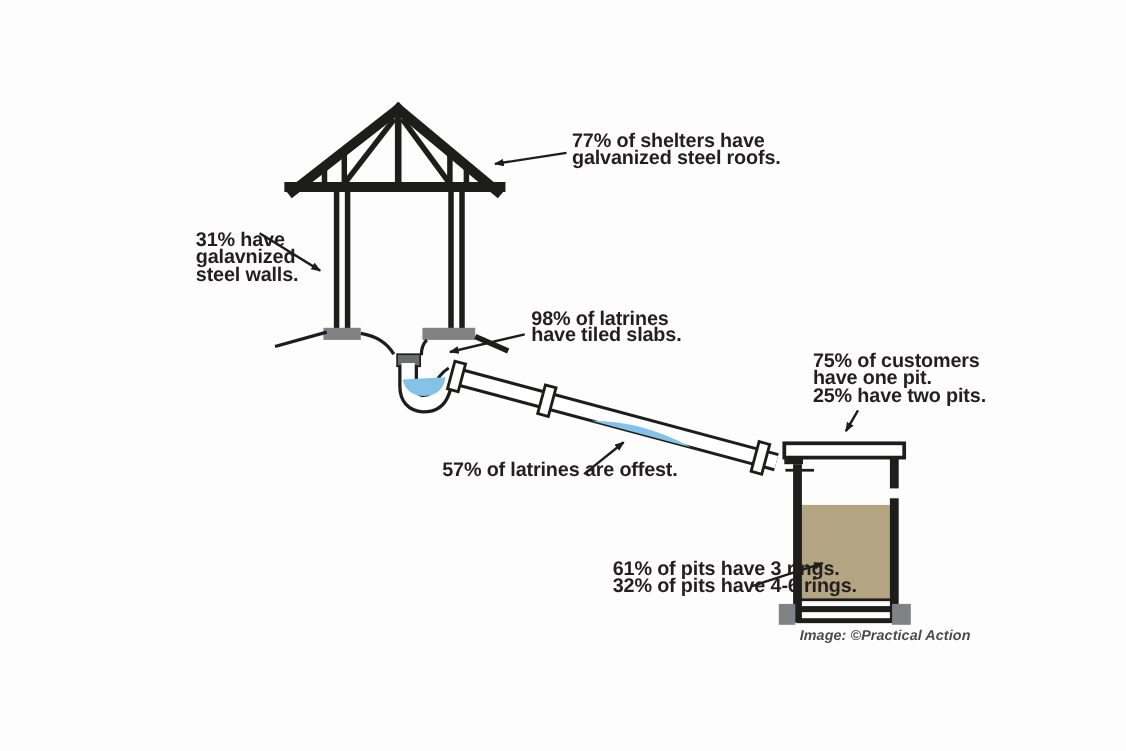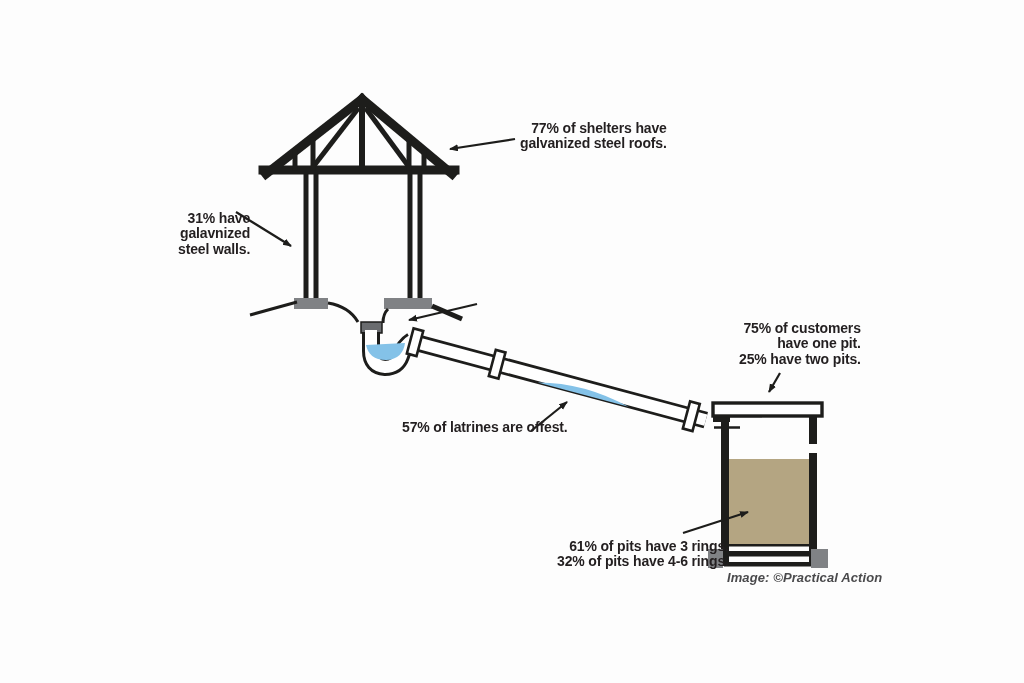--- a/index.html
+++ b/index.html
@@ -3,22 +3,22 @@
 <meta charset="utf-8">
 <style>
   html,body{margin:0;padding:0;background:#e9e9e9;}
   #stage{
     position:relative;width:1024px;height:683px;background:#fdfdfd;
     font-family:"Liberation Sans", sans-serif;overflow:hidden;
   }
   #art{position:absolute;left:0;top:0;}
   .ann{
     position:absolute;white-space:pre-line;
-    font-size:14px;line-height:15.4px;font-weight:700;
-    color:#231f20;letter-spacing:-0.15px;text-align:right;
+    font-size:18px;line-height:15.4px;font-weight:700;
+    color:#231f20;letter-spacing:-0.15px;
   }
   .credit{
     position:absolute;font-size:13px;font-style:italic;font-weight:600;
     color:#4a4a4c;letter-spacing:0.1px;white-space:pre;
   }
 </style>
 </head>
 <body>
 
 <div id="stage">
@@ -108,25 +108,27 @@
   </svg>
 
 
   <div class="ann" style="left:178px;top:211px;">31% have
 galavnized
 steel walls.</div>
 
   <div class="ann" style="left:520px;top:121px;">77% of shelters have
 galvanized steel roofs.</div>
 
+  <div class="ann" style="left:483px;top:282px;">98% of latrines
+have tiled slabs.</div>
 
   <div class="ann" style="left:402px;top:420px;">57% of latrines are offest.</div>
 
   <div class="ann" style="left:739px;top:321px;">75% of customers
 have one pit.
 25% have two pits.</div>
 
-  <div class="ann" style="left:557px;top:510px;margin-top:29px;">61% of pits have 3 rings.
+  <div class="ann" style="left:557px;top:510px;">61% of pits have 3 rings.
 32% of pits have 4-6 rings.</div>
 
   <div class="credit" style="left:727px;top:570px;text-align:center;">Image: ©Practical Action</div>
 
 </div>
 
 </body></html>

